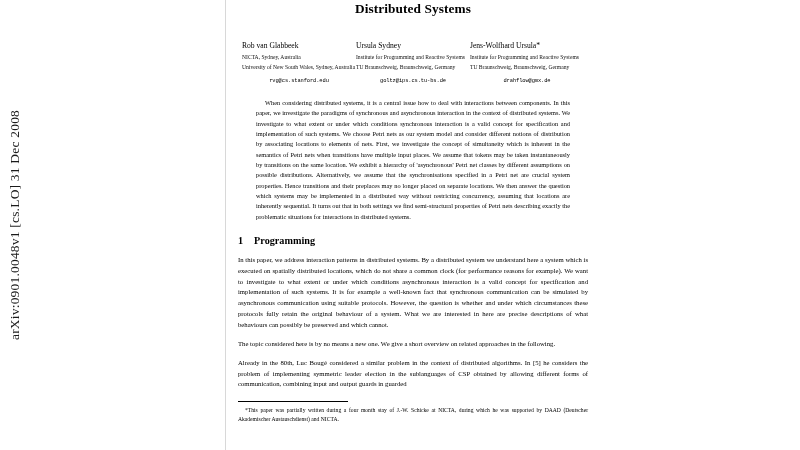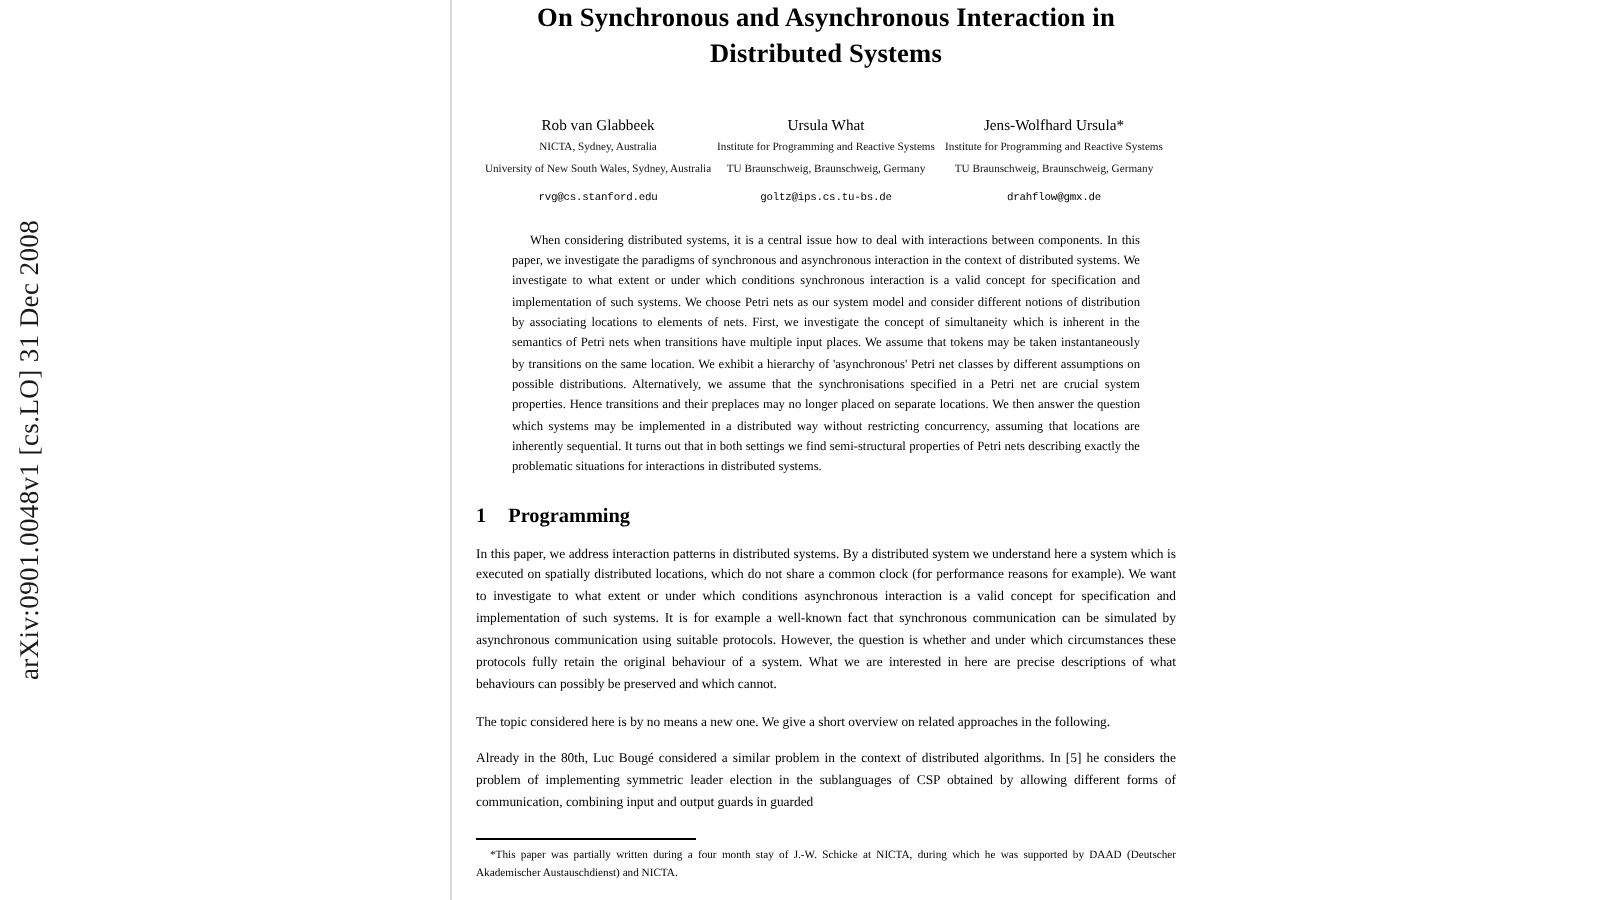--- a/index.html
+++ b/index.html
@@ -66,21 +66,21 @@
     padding-top: 0px;
     letter-spacing: 0.1px;
   }
   .authors {
     display: flex;
     justify-content: space-between;
     margin-top: 22px;
     padding: 0 4px;
   }
   .author-block {
-    text-align: center;
+    text-align: left;
     flex: 1 1 0;
   }
   .author-name {
     font-size: 7.6px;
     line-height: 1.45;
   }
   .author-affil {
     font-size: 5.6px;
     line-height: 1.55;
     margin-top: 2px;
@@ -146,32 +146,31 @@
 
   <div class="arxiv-stamp">
     <span>arXiv:0901.0048v1  [cs.LO]  31 Dec 2008</span>
   </div>
 
   <div class="page-edge"></div>
 
   <div class="content">
 
     <div class="title">
-      <div>On Synchronous and Asynchronous Interaction in</div>
       <div>Distributed Systems</div>
     </div>
 
     <div class="authors">
       <div class="author-block">
         <div class="author-name">Rob van Glabbeek</div>
         <div class="author-affil">NICTA, Sydney, Australia</div>
         <div class="author-affil">University of New South Wales, Sydney, Australia</div>
       </div>
       <div class="author-block">
-        <div class="author-name">Ursula What</div>
+        <div class="author-name">Ursula Sydney</div>
         <div class="author-affil">Institute for Programming and Reactive Systems</div>
         <div class="author-affil">TU Braunschweig, Braunschweig, Germany</div>
       </div>
       <div class="author-block">
         <div class="author-name">Jens-Wolfhard Ursula*</div>
         <div class="author-affil">Institute for Programming and Reactive Systems</div>
         <div class="author-affil">TU Braunschweig, Braunschweig, Germany</div>
       </div>
     </div>
 

